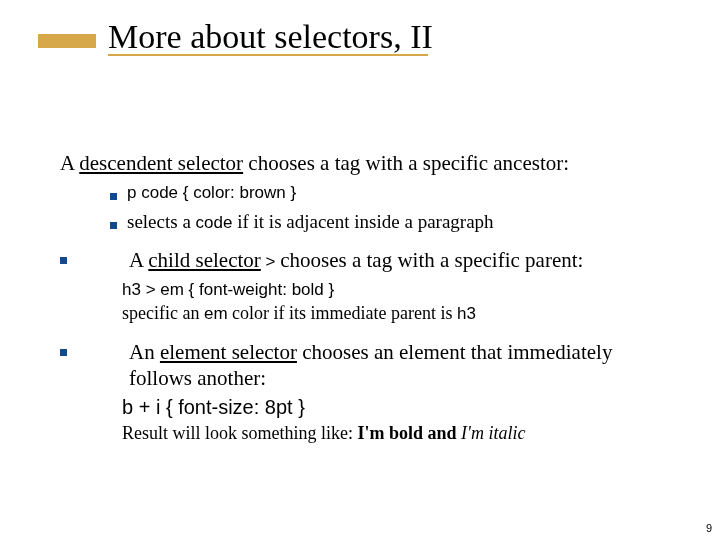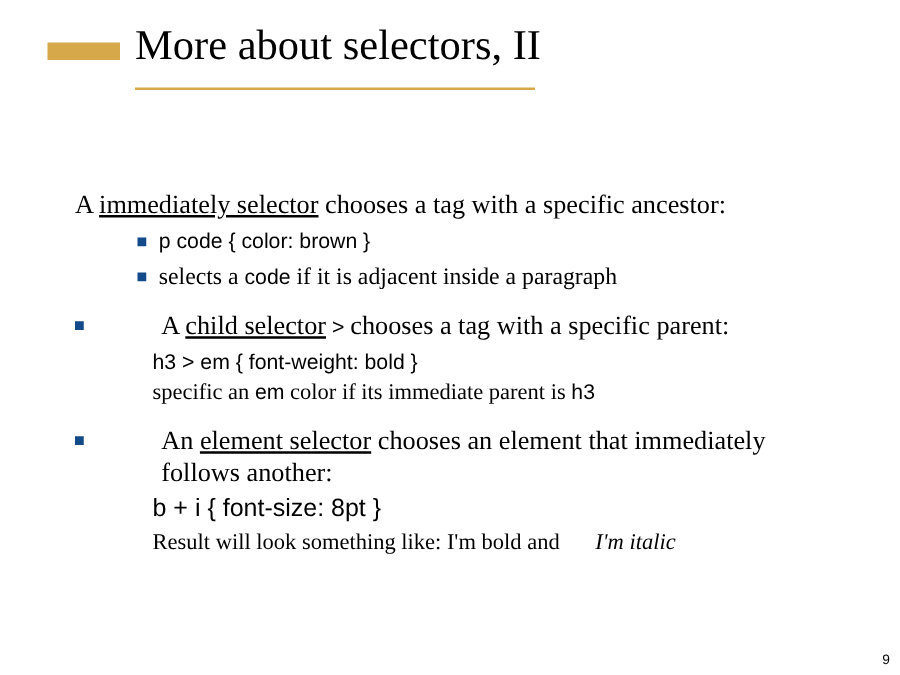--- a/index.html
+++ b/index.html
@@ -28,21 +28,21 @@
     left: -70px;
     top: 16px;
     width: 58px;
     height: 14px;
     background: #d6a84a;
   }
   .title {
     font-size: 34px;
     font-weight: normal;
     margin: 0;
-    padding-bottom: 16px;
+    padding-bottom: 0;
   }
   .title-underline {
     width: 320px;
     height: 2px;
     background: #d6a84a;
     margin-top: -2px;
   }
   .content {
     position: absolute;
     left: 60px;
@@ -53,21 +53,21 @@
   }
   .u { text-decoration: underline; }
   .sub {
     margin-left: 50px;
     margin-top: 6px;
     margin-bottom: 2px;
     font-size: 19px;
   }
   .sub-row {
     display: flex;
-    align-items: flex-start;
+    align-items: center;
   }
   .sq {
     display: inline-block;
     width: 7px;
     height: 7px;
     background: #134a8a;
     margin-right: 10px;
     flex: 0 0 auto;
     margin-top: 8px;
   }
@@ -92,22 +92,22 @@
   .indent2 {
     margin-left: 62px;
     margin-top: 4px;
     font-size: 18px;
   }
   .indent2b {
     margin-left: 62px;
     margin-top: 2px;
     font-size: 18px;
   }
-  .result-bold { font-weight: normal; }
-  .result-italic { font-style: italic; font-family: "Times New Roman", serif; margin-left: 24px; }
+  .result-bold { font-weight: bold; }
+  .result-italic { font-style: italic; font-family: "Times New Roman", serif; }
   .pagenum {
     position: absolute;
     right: 8px;
     bottom: 6px;
     font-size: 11px;
     font-family: Arial, sans-serif;
   }
 </style>
 </head>
 <body>
@@ -116,21 +116,21 @@
 
   <div class="title-wrap">
     <div class="goldbar"></div>
     <h1 class="title">More about selectors, II</h1>
     <div class="title-underline"></div>
   </div>
 
   <div class="content">
 
     <div>
-      <span>A </span><span class="u">immediately selector</span><span> chooses a tag with a specific ancestor:</span>
+      <span>A </span><span class="u">descendent selector</span><span> chooses a tag with a specific ancestor:</span>
     </div>
 
     <div class="sub sub-row">
       <span class="sq"></span>
       <span class="sans">p code { color: brown }</span>
     </div>
     <div class="sub sub-row">
       <span class="sq"></span>
       <span>
         <span>selects a </span><span class="sans">code</span><span> if it is adjacent inside a paragraph</span>

